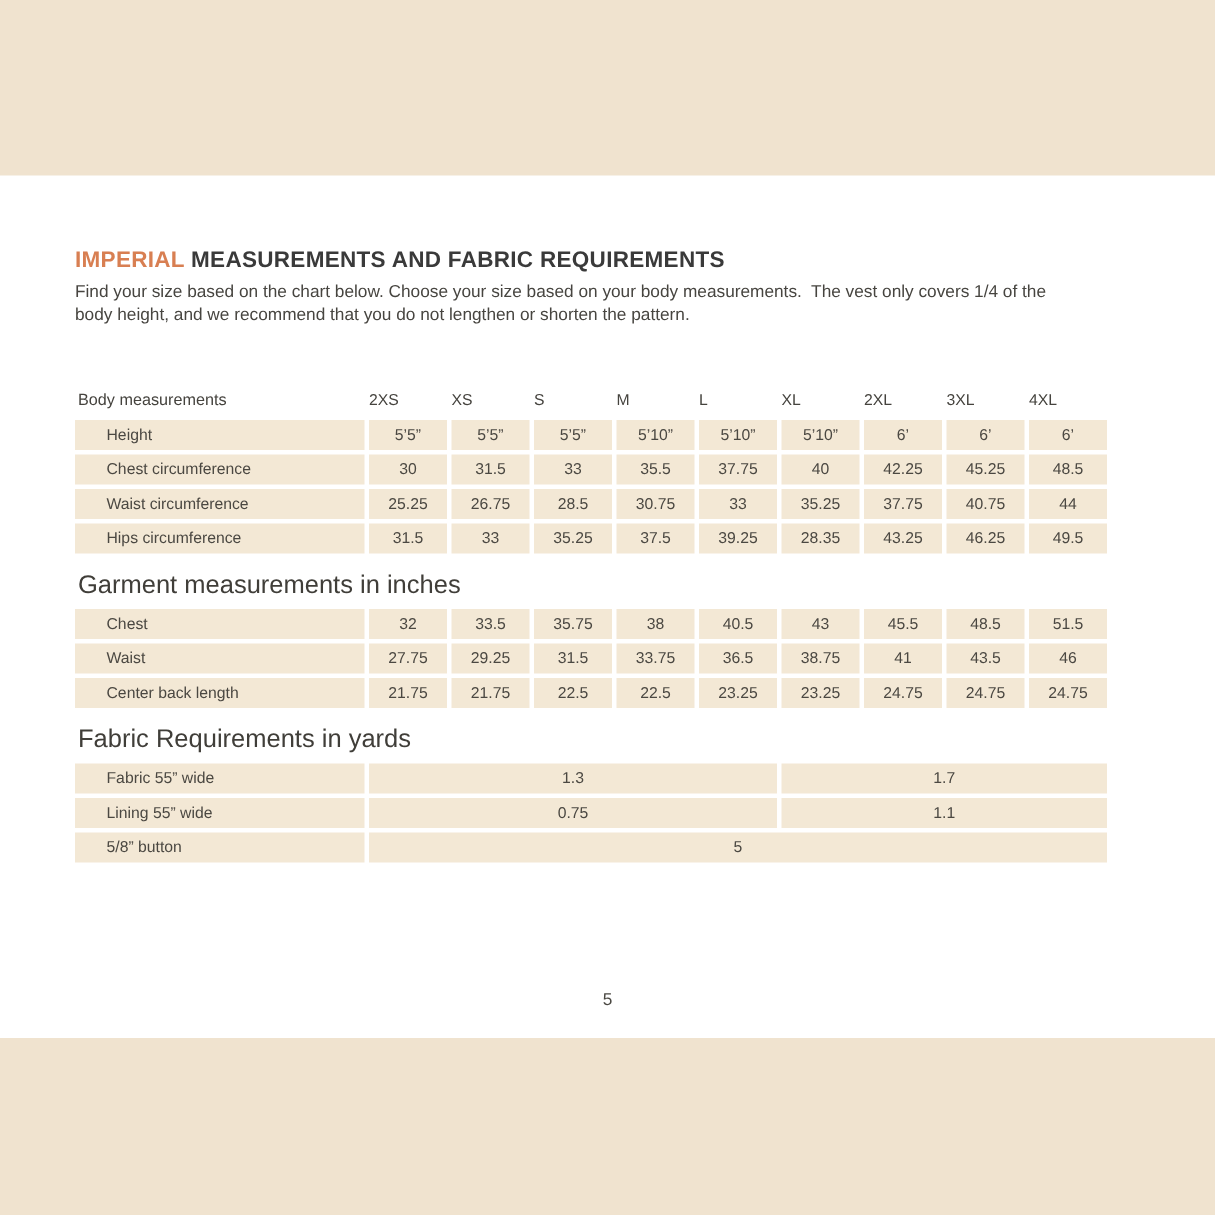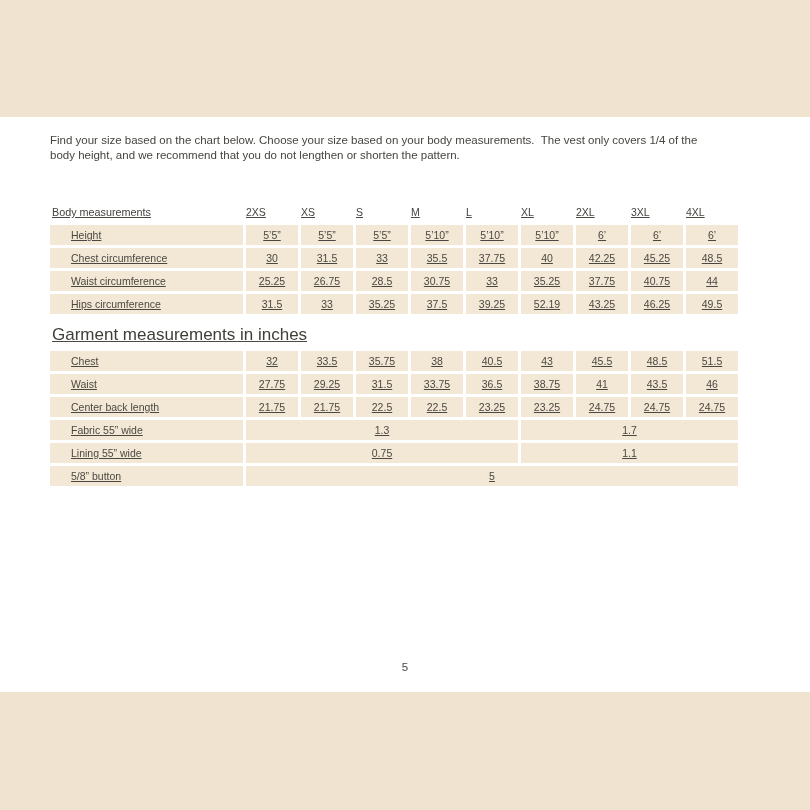--- a/index.html
+++ b/index.html
@@ -20,26 +20,26 @@
   .band{background:var(--band);}
   .band-top{height:117px;width:810px;}
   .band-bottom{position:absolute;bottom:0;left:0;width:810px;height:118px;}
   .content{padding:0 50px;}
   .title{
     margin-top:48px;
     font-size:15px;font-weight:bold;letter-spacing:.2px;
     color:var(--heading);line-height:17px;white-space:pre;
   }
   .title-accent{color:var(--accent);}
-  .intro{margin-top:16px;font-size:11.5px;line-height:15px;color:#474540;}
+  .intro{margin-top:6px;font-size:11.5px;line-height:15px;color:#474540;}
   .intro-line{white-space:pre;}
   table.size-table{
     border-collapse:separate;border-spacing:3px;
     table-layout:fixed;width:694px;margin:36px 0 0 -3px;
-    font-size:10.5px;color:var(--text);text-decoration:underline;
+    font-size:10.5px;color:var(--text);
   }
   col.c-label{width:193px;}
   col.c-size{width:52px;}
   th{font-weight:normal;height:20px;padding:0;text-align:left;color:#45433e;}
   th.label-head{text-align:left;padding-left:2px;font-size:10.8px;}
   td{height:20px;padding:0;}
   td.label{background:var(--cell);text-align:left;padding-left:21px;}
   td.value{background:var(--cell);text-align:center;}
   td.section{
     background:transparent;text-align:left;padding:8px 0 3px 2px;
@@ -49,20 +49,21 @@
     position:absolute;top:661px;left:0;width:810px;
     text-align:center;font-size:11.5px;color:#4a4842;
   }
 </style>
 </head>
 <body>
 
 <div class="band band-top"></div>
 
 <div class="content">
+  <div class="title"><span class="title-accent">IMPERIAL</span><span> MEASUREMENTS AND FABRIC REQUIREMENTS</span></div>
 
   <div class="intro">
     <div class="intro-line">Find your size based on the chart below. Choose your size based on your body measurements.  The vest only covers 1/4 of the</div>
     <div class="intro-line">body height, and we recommend that you do not lengthen or shorten the pattern.</div>
   </div>
 
   <table class="size-table">
     <colgroup>
       <col class="c-label">
       <col class="c-size">
@@ -126,21 +127,21 @@
           <td class="value">40.75</td>
           <td class="value">44</td>
         </tr>
         <tr>
           <td class="label">Hips circumference</td>
           <td class="value">31.5</td>
           <td class="value">33</td>
           <td class="value">35.25</td>
           <td class="value">37.5</td>
           <td class="value">39.25</td>
-          <td class="value">52.19</td>
+          <td class="value">28.35</td>
           <td class="value">43.25</td>
           <td class="value">46.25</td>
           <td class="value">49.5</td>
         </tr>
         <tr>
           <td class="section" colspan="10">Garment measurements in inches</td>
         </tr>
         <tr>
           <td class="label">Chest</td>
           <td class="value">32</td>
@@ -171,20 +172,23 @@
           <td class="value">21.75</td>
           <td class="value">22.5</td>
           <td class="value">22.5</td>
           <td class="value">23.25</td>
           <td class="value">23.25</td>
           <td class="value">24.75</td>
           <td class="value">24.75</td>
           <td class="value">24.75</td>
         </tr>
         <tr>
+          <td class="section" colspan="10">Fabric Requirements in yards</td>
+        </tr>
+        <tr>
           <td class="label">Fabric 55” wide</td>
           <td class="value" colspan="5">1.3</td>
           <td class="value" colspan="4">1.7</td>
         </tr>
         <tr>
           <td class="label">Lining 55” wide</td>
           <td class="value" colspan="5">0.75</td>
           <td class="value" colspan="4">1.1</td>
         </tr>
         <tr>

